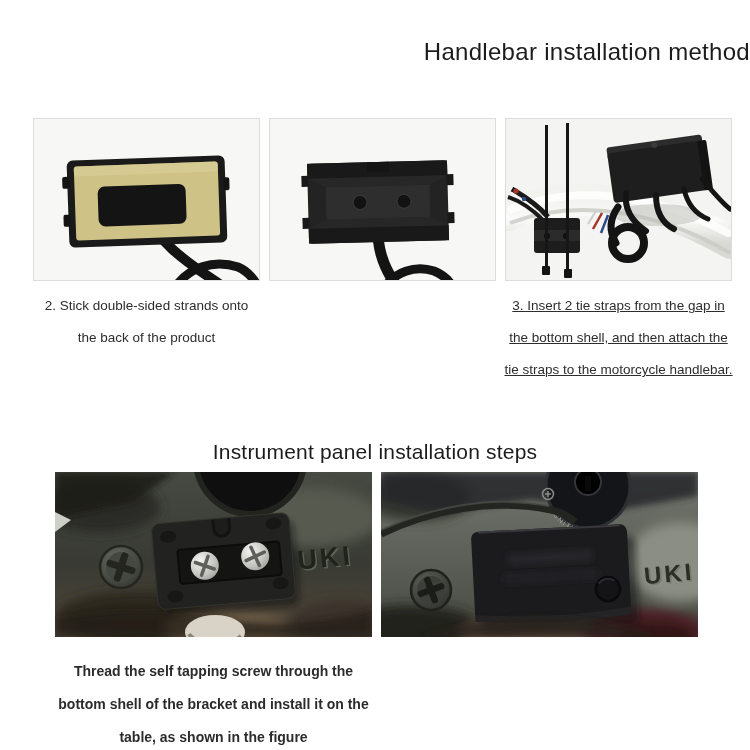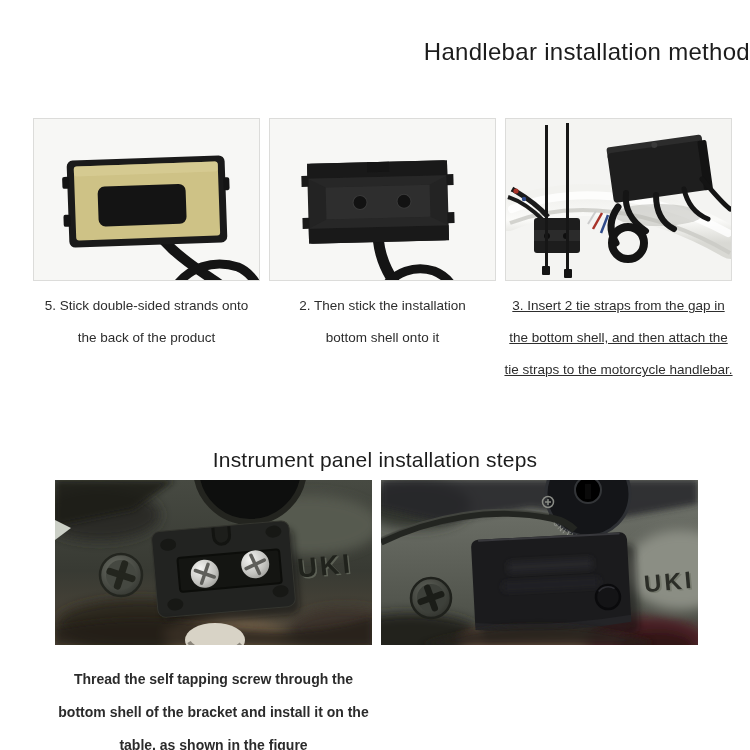--- a/index.html
+++ b/index.html
@@ -6,21 +6,21 @@
   body{
     width:750px;height:750px;background:#ffffff;overflow:hidden;
     font-family:"Liberation Sans",sans-serif;color:#2d2d2d;
   }
   .sheet{width:750px;height:750px;position:relative;}
   h1.title{
     margin:38px 0 0 0;text-align:right;
     font-size:24px;font-weight:400;color:#1c1c1c;letter-spacing:.3px;
   }
   h2.subtitle{
-    margin:8px;text-align:center;
+    margin:0;text-align:center;
     font-size:21px;font-weight:400;color:#1c1c1c;letter-spacing:.2px;
   }
   .row3{display:flex;gap:9px;padding-left:33px;margin-top:52px;height:322px;box-sizing:border-box;}
   .step{width:227px;flex:0 0 227px;display:flex;flex-direction:column;margin:0;}
   .imgbox{
     width:227px;height:163px;box-sizing:border-box;
     background:#f7f7f5;border:1px solid #dcdcda;overflow:hidden;
   }
   .imgbox svg{display:block;}
   .cap{
@@ -59,21 +59,21 @@
             <rect x="34" y="39" width="158" height="87" rx="6" fill="#1a1a1a"></rect>
             <rect x="29" y="55" width="7" height="12" rx="2" fill="#141414"></rect>
             <rect x="29" y="93" width="7" height="12" rx="2" fill="#141414"></rect>
             <rect x="190" y="61" width="6" height="13" rx="2" fill="#141414"></rect>
             <rect x="41" y="45" width="144" height="74" rx="3" fill="#cec286"></rect>
             <rect x="41" y="45" width="144" height="10" rx="3" fill="#d8cd96" opacity="0.7"></rect>
             <rect x="64" y="66" width="88" height="40" rx="7" fill="#141414"></rect>
           </g>
         </svg>
       </div>
-      <figcaption class="cap w1">5. Stick double-sided strands onto the back of the product</figcaption>
+      <figcaption class="cap w1">2. Stick double-sided strands onto the back of the product</figcaption>
     </figure>
 
     <figure class="step">
       <div class="imgbox">
         <svg width="225" height="161" viewBox="0 0 225 161">
           <g>
             <path d="M108 98 C 106 126, 112 146, 126 166" stroke="#141414" stroke-width="11" fill="none" stroke-linecap="round"></path>
             <path d="M112 172 C 124 152, 146 146, 164 152 C 174 156, 180 162, 184 170" stroke="#141414" stroke-width="9" fill="none" stroke-linecap="round"></path>
           </g>
           <g transform="rotate(-1.5 109 82)">
@@ -86,21 +86,20 @@
             <rect x="56" y="67" width="104" height="32" fill="#2e2e2e"></rect>
             <circle cx="90" cy="83" r="7" fill="#121212" stroke="#3a3a3a" stroke-width="1"></circle>
             <circle cx="134" cy="83" r="7" fill="#121212" stroke="#3a3a3a" stroke-width="1"></circle>
             <rect x="32" y="55" width="7" height="11" fill="#191919"></rect>
             <rect x="32" y="97" width="7" height="11" fill="#191919"></rect>
             <rect x="177" y="57" width="7" height="11" fill="#191919"></rect>
             <rect x="177" y="95" width="7" height="11" fill="#191919"></rect>
           </g>
         </svg>
       </div>
-      <figcaption class="cap w2">2. Then stick the installation bottom shell onto it</figcaption>
     </figure>
 
     <figure class="step">
       <div class="imgbox">
         <svg width="225" height="161" viewBox="0 0 225 161">
           <defs>
             <linearGradient id="f3tube" x1="0" y1="0" x2="0" y2="1">
               <stop offset="0" stop-color="#f2f2ef"></stop>
               <stop offset="0.45" stop-color="#fbfbf9"></stop>
               <stop offset="1" stop-color="#d9d9d4"></stop>

